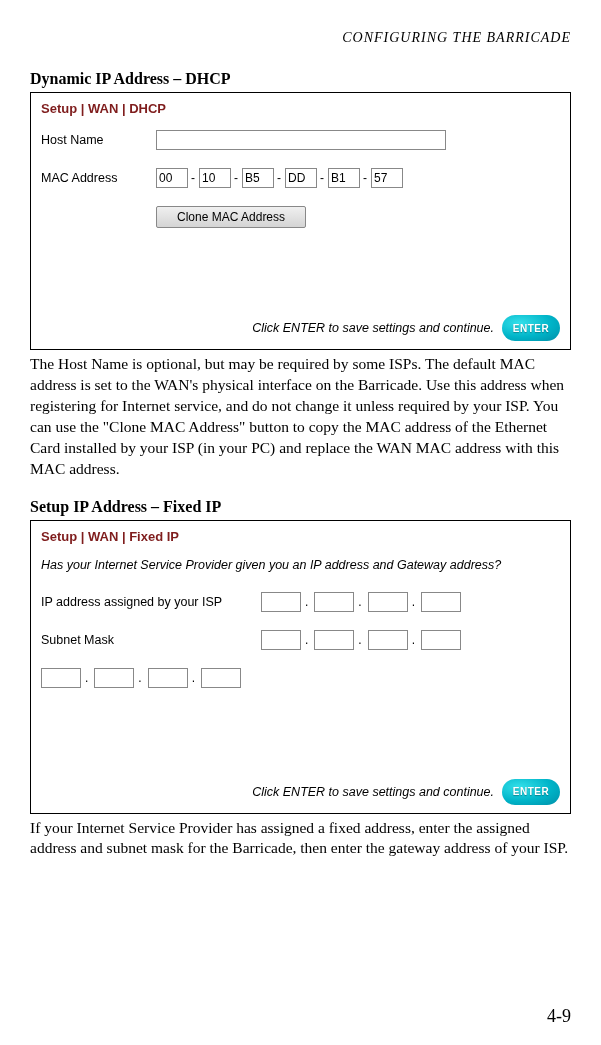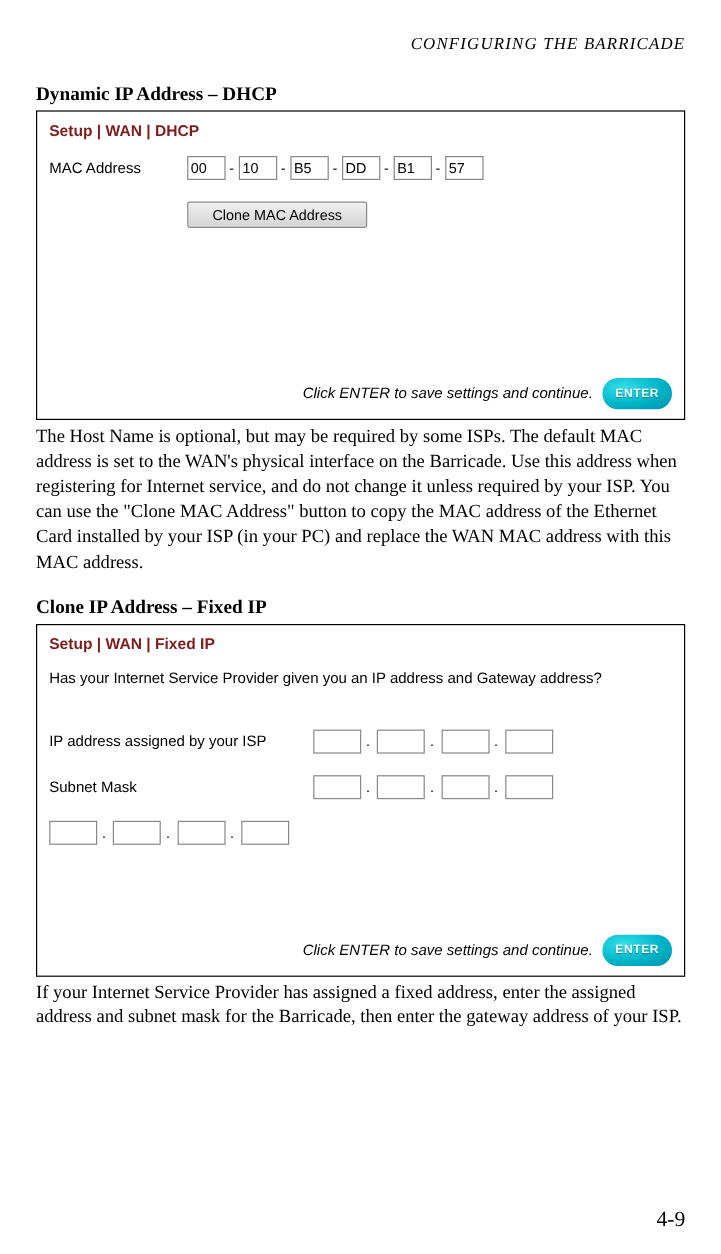--- a/index.html
+++ b/index.html
@@ -37,22 +37,23 @@
       font-family: Arial, sans-serif;
       font-size: 12px;
     }
     .breadcrumb {
       color: #7f1d1d;
       font-weight: bold;
       font-size: 13px;
       margin-bottom: 14px;
     }
     .panel-question {
-      margin-bottom: 36px;
-      font-size: 12.5px;
+      margin-bottom: 20px;
+      font-size: 12.5px;
+      font-style: italic;
     }
     .form-row {
       display: flex;
       align-items: center;
       margin-bottom: 18px;
     }
     .form-label {
       width: 115px;
       font-size: 12.5px;
     }
@@ -160,20 +161,24 @@
 </head>
 <body>
 
 <div class="page-header">CONFIGURING THE BARRICADE</div>
 
 <div class="section-heading">Dynamic IP Address – DHCP</div>
 
 <div class="panel panel-dhcp">
   <div class="breadcrumb">Setup | WAN | DHCP</div>
 
+  <div class="form-row">
+    <div class="form-label">Host Name</div>
+    <input class="input-text host-input" value="" style="">
+  </div>
 
   <div class="form-row">
     <div class="form-label">MAC Address</div>
     <input class="input-text mac-octet" value="00" style="">
     <span class="mac-sep">-</span>
     <input class="input-text mac-octet" value="10" style="">
     <span class="mac-sep">-</span>
     <input class="input-text mac-octet" value="B5" style="">
     <span class="mac-sep">-</span>
     <input class="input-text mac-octet" value="DD" style="">
@@ -188,21 +193,21 @@
   </div>
 
   <div class="enter-row enter-row-pos-dhcp">
     <span class="enter-text">Click ENTER to save settings and continue.</span>
     <button class="enter-button">ENTER</button>
   </div>
 </div>
 
 <div class="body-text">The Host Name is optional, but may be required by some ISPs. The default MAC address is set to the WAN's physical interface on the Barricade. Use this address when registering for Internet service, and do not change it unless required by your ISP. You can use the "Clone MAC Address" button to copy the MAC address of the Ethernet Card installed by your ISP (in your PC) and replace the WAN MAC address with this MAC address.</div>
 
-<div class="section-heading">Clone IP Address – Fixed IP</div>
+<div class="section-heading">Setup IP Address – Fixed IP</div>
 
 <div class="panel panel-fixed">
   <div class="breadcrumb">Setup | WAN | Fixed IP</div>
 
   <div class="panel-question">Has your Internet Service Provider given you an IP address and Gateway address?</div>
 
   <div class="form-row">
     <div class="form-label-wide">IP address assigned by your ISP</div>
     <input class="input-text ip-octet" style="">
     <span class="ip-sep">.</span>

